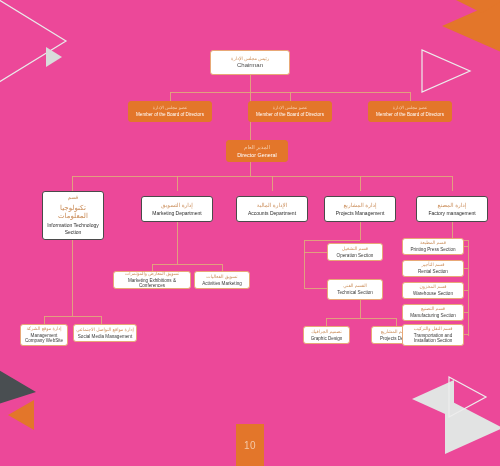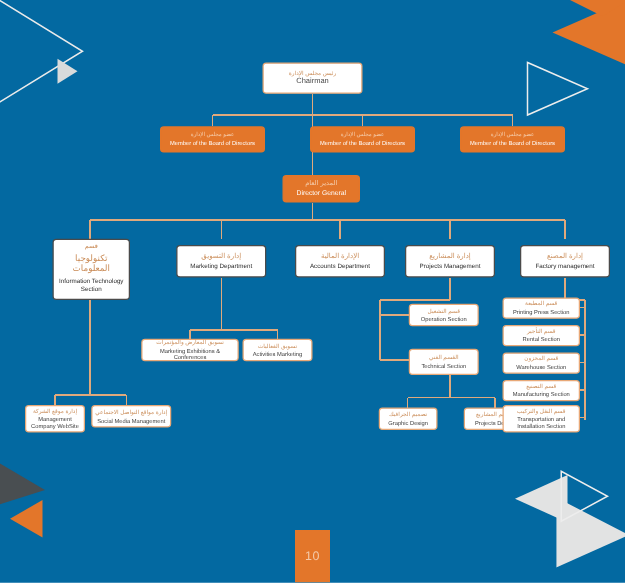--- a/index.html
+++ b/index.html
@@ -3,21 +3,21 @@
 <meta charset="utf-8">
 <style>
   html,body{margin:0;padding:0;}
   body{
     width:500px;height:466px;
     background:#ffffff;
     font-family:"Liberation Sans","DejaVu Sans",sans-serif;
     overflow:hidden;
     position:relative;
   }
-  #page{position:absolute;left:0;top:0;width:500px;height:466px;overflow:hidden;background:#0369a1;}
+  #page{position:absolute;left:0;top:0;width:500px;height:466px;overflow:hidden;background:#ec4899;}
 
   
   .deco{position:absolute;width:0;height:0;pointer-events:none;}
 
   
   .tl-outline{
     position:absolute;left:-6px;top:-4px;width:130px;height:86px;
   }
   .tl-outline svg{display:block;}
 

